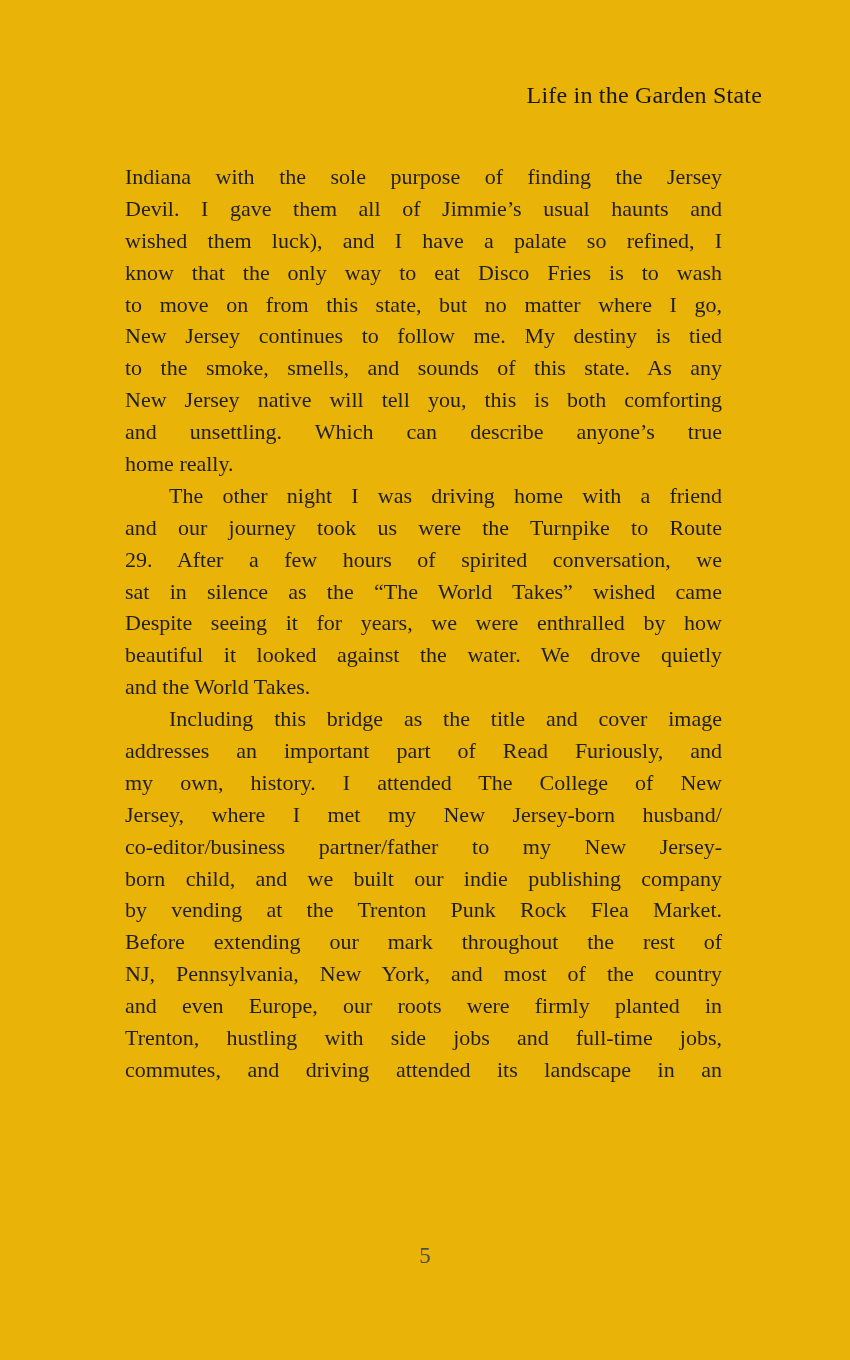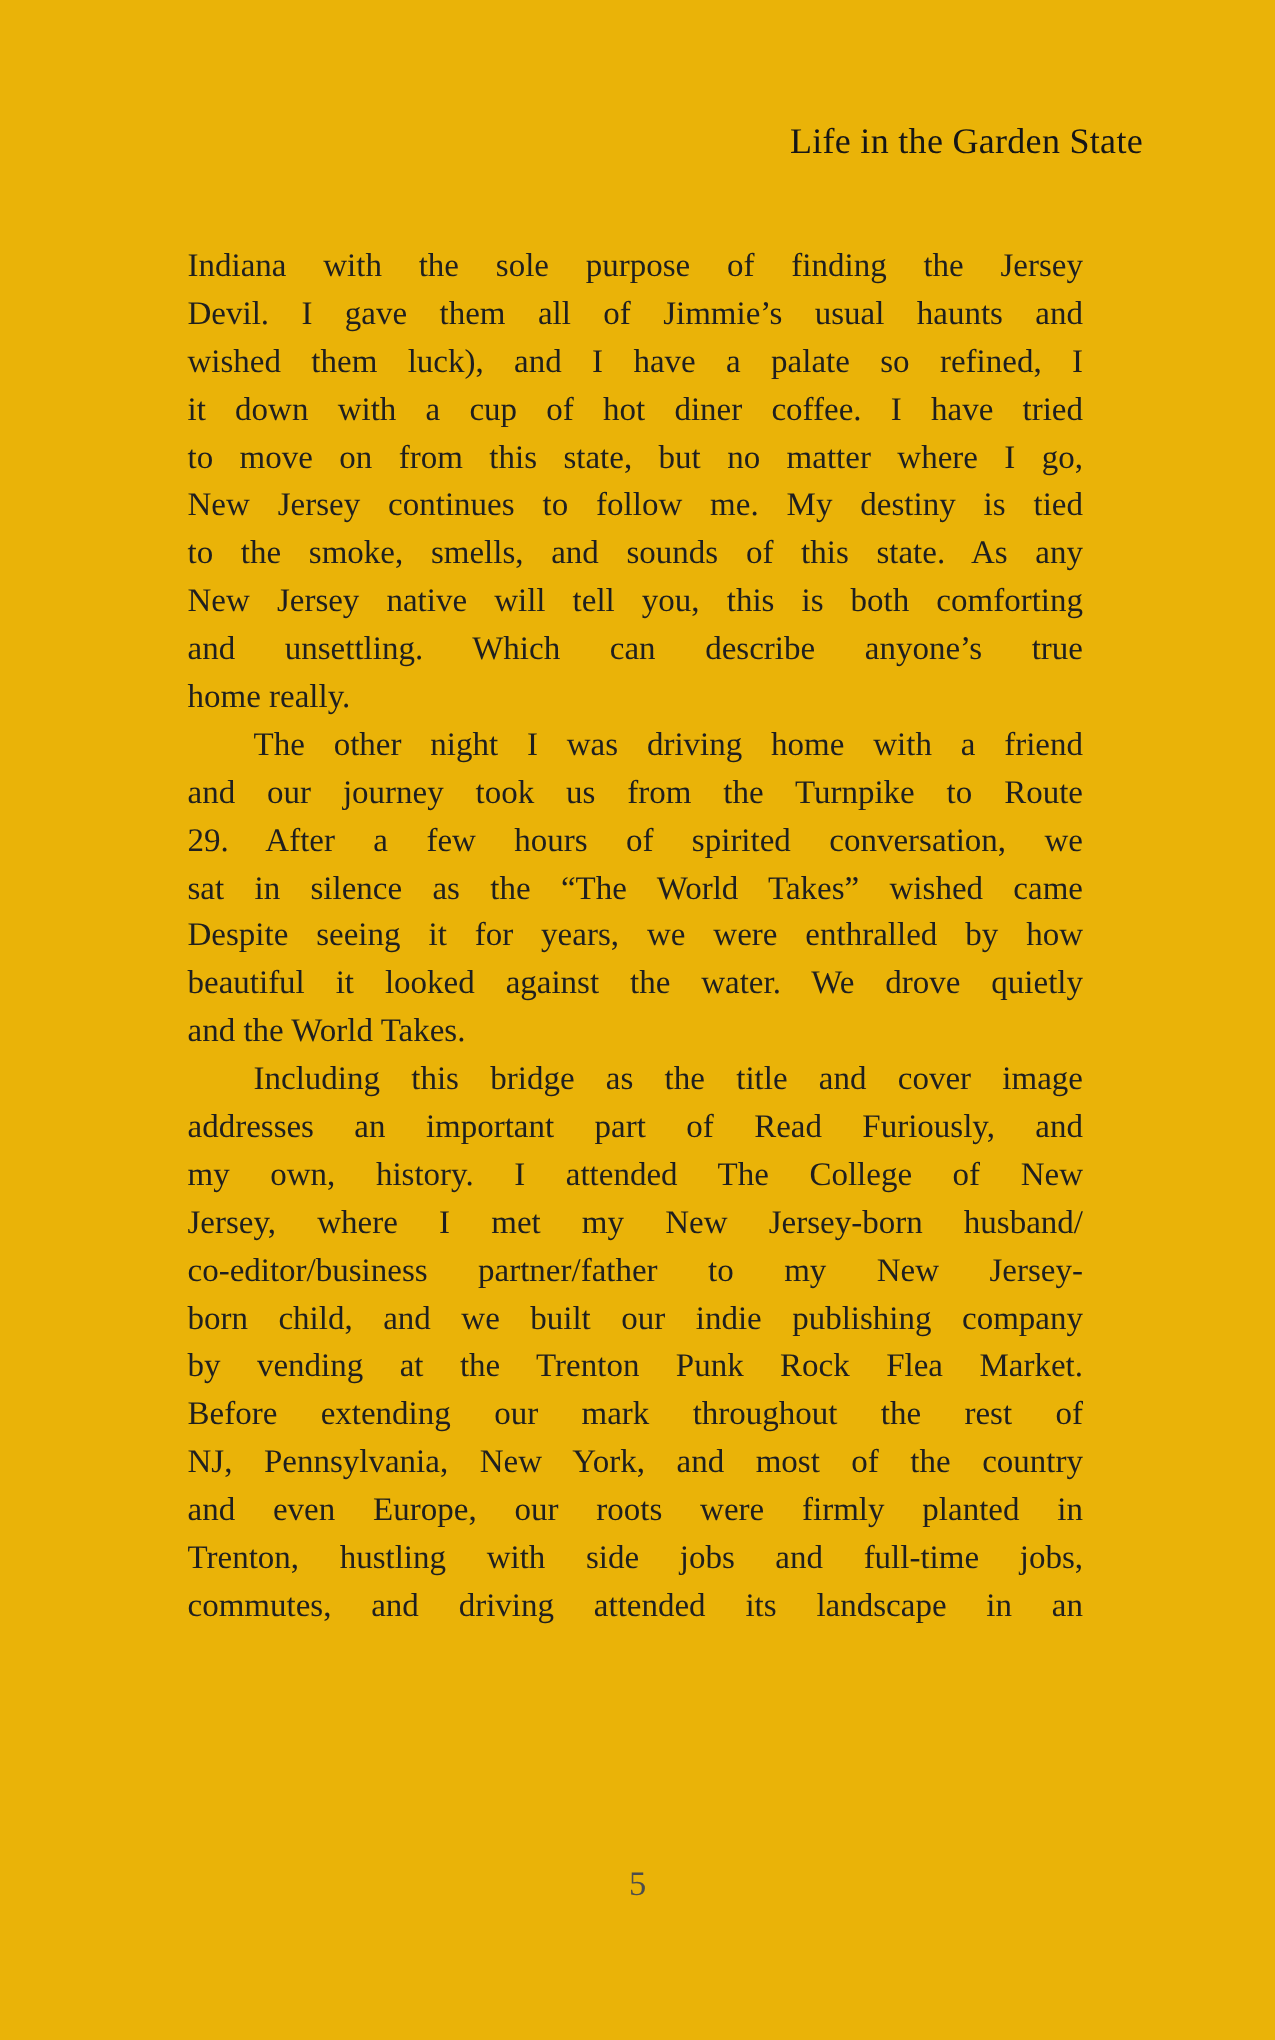--- a/index.html
+++ b/index.html
@@ -65,31 +65,31 @@
 <body>
 
 <div class="page">
   <div class="running-header">Life in the Garden State</div>
 
   <div class="body-text">
       <div class="paragraph">
         <div class="line">Indiana with the sole purpose of finding the Jersey</div>
         <div class="line">Devil. I gave them all of Jimmie’s usual haunts and</div>
         <div class="line">wished them luck), and I have a palate so refined, I</div>
-        <div class="line">it down with a cup of hot diner coffee. I have tried</div>
+        <div class="line">know that the only way to eat Disco Fries is to wash</div>
         <div class="line">to move on from this state, but no matter where I go,</div>
         <div class="line">New Jersey continues to follow me. My destiny is tied</div>
         <div class="line">to the smoke, smells, and sounds of this state. As any</div>
         <div class="line">New Jersey native will tell you, this is both comforting</div>
         <div class="line">and unsettling. Which can describe anyone’s true</div>
         <div class="line line-end">home really.</div>
       </div>
       <div class="paragraph">
         <div class="line indented">The other night I was driving home with a friend</div>
-        <div class="line">and our journey took us from the Turnpike to Route</div>
+        <div class="line">and our journey took us were the Turnpike to Route</div>
         <div class="line">29. After a few hours of spirited conversation, we</div>
         <div class="line">sat in silence as the “The World Takes” wished came</div>
         <div class="line">Despite seeing it for years, we were enthralled by how</div>
         <div class="line">beautiful it looked against the water. We drove quietly</div>
         <div class="line line-end">and the World Takes.</div>
       </div>
       <div class="paragraph">
         <div class="line indented">Including this bridge as the title and cover image</div>
         <div class="line">addresses an important part of Read Furiously, and</div>
         <div class="line">my own, history. I attended The College of New</div>

